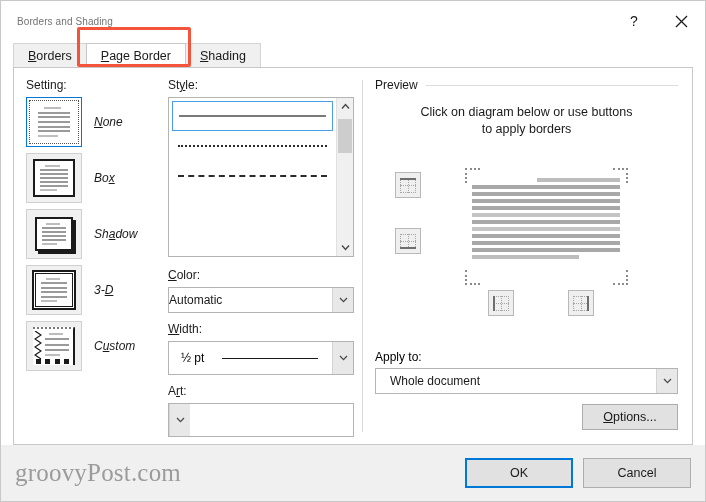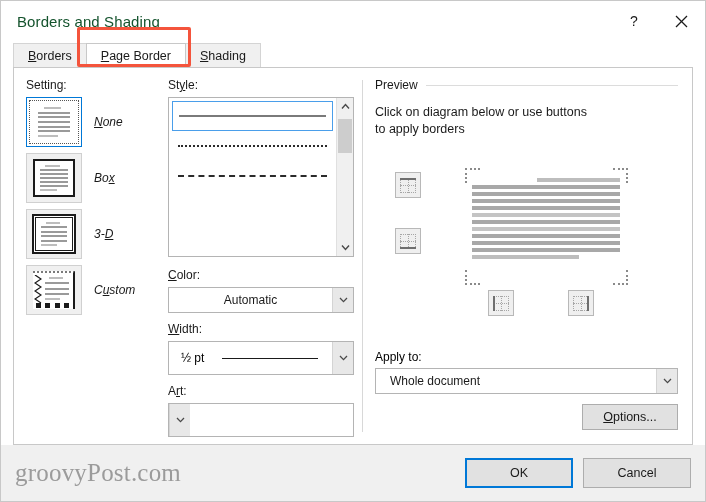--- a/index.html
+++ b/index.html
@@ -30,22 +30,22 @@
   .titlebar {
     height: 40px;
     min-height: 40px;
     display: flex;
     align-items: center;
     background: #ffffff;
     position: relative;
   }
   .title-text {
     margin-left: 16px;
-    font-size: 15px;
-    color: #14532d;
+    font-size: 10px;
+    color: #737373;
     letter-spacing: 0.1px;
   }
   .title-buttons {
     position: absolute;
     right: 0;
     top: 0;
     height: 40px;
     display: flex;
   }
   .title-btn {
@@ -311,21 +311,21 @@
     border: 1px solid #b4b4b4;
     background: #ffffff;
     box-sizing: border-box;
     display: flex;
     align-items: center;
     position: relative;
     cursor: default;
   }
   .dd-text {
     flex: 1;
-    text-align: center;
+    text-align: left;
     font-size: 12px;
     color: #1a1a1a;
   }
   .dd-text.left { text-align: left; padding-left: 14px; }
   .dd-arrow {
     width: 20px;
     height: 24px;
     background: #e8e8e8;
     border-left: 1px solid #d4d4d4;
     display: flex;
@@ -357,20 +357,21 @@
     margin-bottom: 2px;
   }
   .preview-head .pv-label { font-size: 12px; color: #1a1a1a; }
   .preview-head .pv-rule {
     flex: 1;
     height: 1px;
     background: #dcdcdc;
     margin-left: 8px;
   }
   .pv-hint {
+    text-align: center;
     font-size: 12.5px;
     color: #1a1a1a;
     line-height: 17px;
     margin-top: 12px;
   }
   .pv-stage {
     position: relative;
     height: 200px;
     margin-top: 12px;
   }
@@ -595,20 +596,35 @@
                 <i></i>
                 <i></i>
                 <i></i>
                 <i></i>
               </div>
           </div>
         </div>
         <div class="setting-name">Bo<span class="uline">x</span></div>
       </div>
 
+      <div class="setting-item">
+        <div class="thumb-wrap">
+          <div class="thumb shadow-thumb">
+            <div class="lines">
+                <i></i>
+                <i></i>
+                <i></i>
+                <i></i>
+                <i></i>
+                <i></i>
+              </div>
+          </div>
+        </div>
+        <div class="setting-name">Sh<span class="uline">a</span>dow</div>
+      </div>
 
       <div class="setting-item">
         <div class="thumb-wrap">
           <div class="thumb threed-thumb">
             <div class="lines">
                 <i></i>
                 <i></i>
                 <i></i>
                 <i></i>
                 <i></i>

